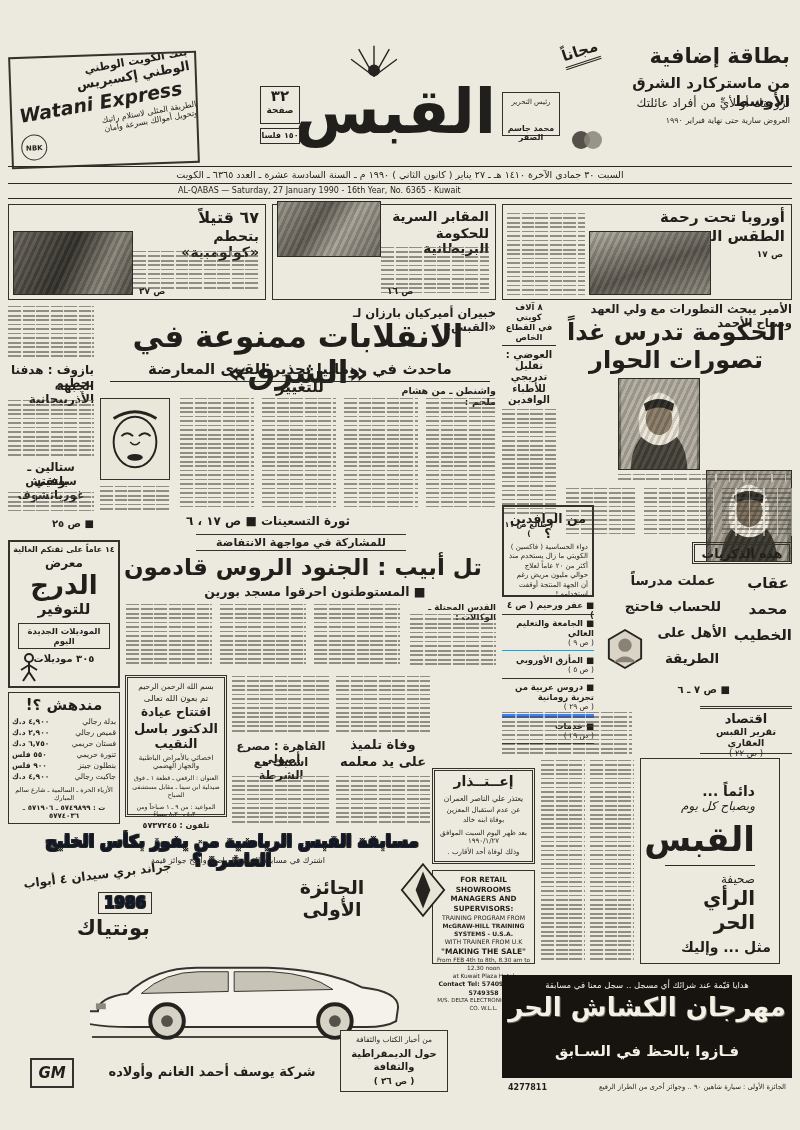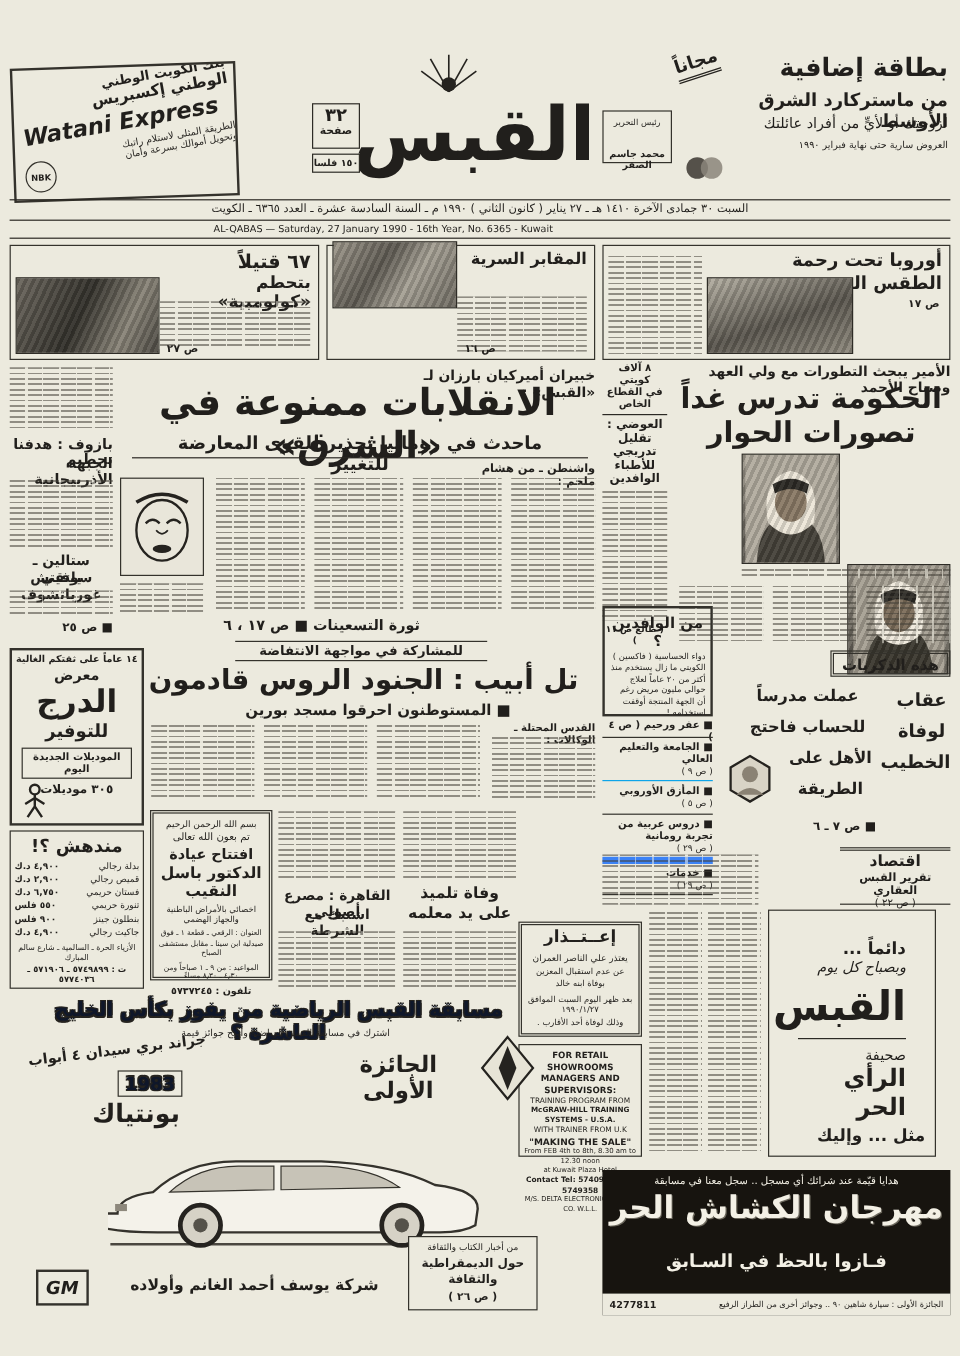--- a/index.html
+++ b/index.html
@@ -93,20 +93,21 @@
   <div class="a bd" style="left:8px;top:204px;width:258px;height:96px">
     <div class="a ph" style="left:4px;top:26px;width:120px;height:64px;background:linear-gradient(115deg,#6d685f,#33312b 45%,#8a8579 75%,#4c4942)"></div>
     <div class="a rtl r hl" style="right:6px;top:4px;width:126px;font-size:16px">٦٧ قتيلاً</div>
     <div class="a rtl r hl" style="right:6px;top:24px;width:126px;font-size:14px">بتحطم «كولومبية»</div>
     <div class="a ft" style="right:6px;top:46px;width:126px;height:40px"></div>
     <div class="a rtl b" style="left:130px;bottom:3px;font-size:9px">ص ٢٧</div>
   </div>
 
   <div class="a bd" style="left:272px;top:204px;width:224px;height:96px">
     <div class="a rtl r hl" style="right:6px;top:4px;width:120px;font-size:13.5px">المقابر السرية</div>
+    <div class="a rtl r hl" style="right:6px;top:21px;width:120px;font-size:13.5px">للحكومة البريطانية</div>
     <div class="a ph" style="left:4px;bottom:4px;width:104px;height:56px"></div>
     <div class="a ft" style="right:6px;top:42px;width:108px;height:46px"></div>
     <div class="a rtl b" style="left:114px;bottom:3px;font-size:9px">ص ١٦</div>
   </div>
 
   <div class="a bd" style="left:502px;top:204px;width:290px;height:96px">
     <div class="a rtl r hl" style="right:6px;top:4px;width:132px;font-size:15px">أوروبا تحت رحمة</div>
     <div class="a rtl r hl" style="right:6px;top:23px;width:132px;font-size:15px">الطقس المجنون</div>
     <div class="a ph" style="left:86px;top:26px;width:122px;height:64px;background:linear-gradient(160deg,#b4afa2,#5b574f 55%,#8f8a7e)"></div>
     <div class="a ft" style="left:4px;top:8px;width:78px;height:82px"></div>
@@ -194,30 +195,30 @@
       <div class="rtl r" style="font-size:7.5px">( ص ٩ )</div>
     </div>
     <div style="border-top:1px solid #0ea5e9;padding:4px 0">
       <div class="rtl r b" style="font-size:8.5px">■ المأزق الأوروبي</div>
       <div class="rtl r" style="font-size:7.5px">( ص ٥ )</div>
     </div>
     <div style="border-top:1px solid #34322c;padding:3px 0">
       <div class="rtl r b" style="font-size:8.5px">■ دروس عربية من تجربة رومانية</div>
       <div class="rtl r" style="font-size:7.5px">( ص ٢٩ )</div>
     </div>
-    <div style="border-top:6px solid #3b82f6;border-bottom:1px solid #34322c;padding:3px 0">
+    <div style="border-top:4px solid #3b82f6;border-bottom:1px solid #34322c;padding:3px 0">
       <div class="rtl r b" style="font-size:8.5px">■ خدمات</div>
       <div class="rtl r" style="font-size:7.5px">( ص ٢٩ )</div>
     </div>
   </div>
   <div class="a ft" style="left:502px;top:712px;width:130px;height:42px"></div>
 
   <div class="a dbl rtl c b" style="left:692px;top:542px;width:100px;height:22px;font-size:12.5px;line-height:17px">هذه الذكريات</div>
   <div class="a rtl c b" style="left:744px;top:574px;width:48px;font-size:15px">عقاب</div>
-  <div class="a rtl c b" style="left:744px;top:600px;width:48px;font-size:15px">لوفاة</div>
+  <div class="a rtl c b" style="left:744px;top:600px;width:48px;font-size:15px">محمد</div>
   <div class="a rtl c b" style="left:744px;top:626px;width:48px;font-size:15px">الخطيب</div>
   <div class="a rtl c b" style="left:610px;top:572px;width:126px;font-size:13.5px">عملت مدرساً</div>
   <div class="a rtl c b" style="left:610px;top:598px;width:126px;font-size:13.5px">للحساب فاحتج</div>
   <div class="a rtl c b" style="left:648px;top:624px;width:88px;font-size:13.5px">الأهل على</div>
   <div class="a rtl c b" style="left:648px;top:650px;width:88px;font-size:13.5px">الطريقة</div>
   <div class="a" style="left:606px;top:628px;width:38px;height:42px">
     <svg viewBox="0 0 40 44" width="38" height="42">
       <path d="M20 2 L37 12 V32 L20 42 L3 32 V12Z" fill="#d9d4c6" stroke="#25231f" stroke-width="2"></path>
       <circle cx="20" cy="18" r="7" fill="#8a8274"></circle>
       <path d="M8 36 q12 -12 24 0" fill="#8a8274"></path>
@@ -344,21 +345,21 @@
     <div class="a rtl c hollow" style="left:4px;top:4px;width:440px;font-size:16.5px;font-weight:900">مسابقة القبس الرياضية من يفوز بكأس الخليج العاشرة ؟</div>
     <div class="a rtl c" style="left:80px;top:28px;width:300px;font-size:8px">اشترك في مسابقة القبس الرياضية واربح جوائز قيمة</div>
     <div class="a rtl c" style="left:262px;top:48px;width:124px;font-size:19px;font-weight:900">الجائزة الأولى</div>
     <div class="a" style="left:392px;top:34px;width:46px;height:56px">
       <svg viewBox="0 0 50 60" width="46" height="56">
         <path d="M25 2 L48 30 L25 58 L2 30 Z" fill="#e7e4d6" stroke="#25231f" stroke-width="2"></path>
         <path d="M25 10 L33 30 L25 50 L17 30 Z" fill="#25231f"></path>
       </svg>
     </div>
     <div class="a rtl b" style="left:14px;top:40px;width:150px;font-size:12px;transform:rotate(-7deg)">جراند بري سيدان ٤ أبواب</div>
-    <div class="a bd ltr c hollow" style="left:90px;top:64px;width:54px;height:22px;font-size:15px;font-weight:900;line-height:20px">1983</div>
+    <div class="a bd ltr c hollow" style="left:90px;top:64px;width:54px;height:22px;font-size:15px;font-weight:900;line-height:20px">1986</div>
     <div class="a rtl" style="left:22px;top:88px;width:120px;font-size:21px;font-weight:900">بونتياك</div>
 
     <div class="a" style="left:82px;top:104px;width:316px;height:118px">
       <svg viewBox="0 0 320 115" width="316" height="114">
         <line x1="2" y1="106" x2="318" y2="106" stroke="#4a4740" stroke-width="2"></line>
         <path d="M8 80 q0 -14 30 -18 q28 -26 70 -26 h72 q60 2 96 20 q36 4 36 20 l-2 14 q-10 6 -30 6 h-238 q-62 0 -64 -16z" fill="#f4f2ea" stroke="#34322c" stroke-width="2"></path>
         <path d="M52 62 q24 -22 58 -22 h30 v20 z" fill="#c7c3b7" stroke="#34322c" stroke-width="1"></path>
         <path d="M146 40 h38 q40 2 62 18 l-100 2 z" fill="#c7c3b7" stroke="#34322c" stroke-width="1"></path>
         <circle cx="78" cy="90" r="17" fill="#d6d2c6" stroke="#25231f" stroke-width="4"></circle>
         <circle cx="248" cy="90" r="17" fill="#d6d2c6" stroke="#25231f" stroke-width="4"></circle>

